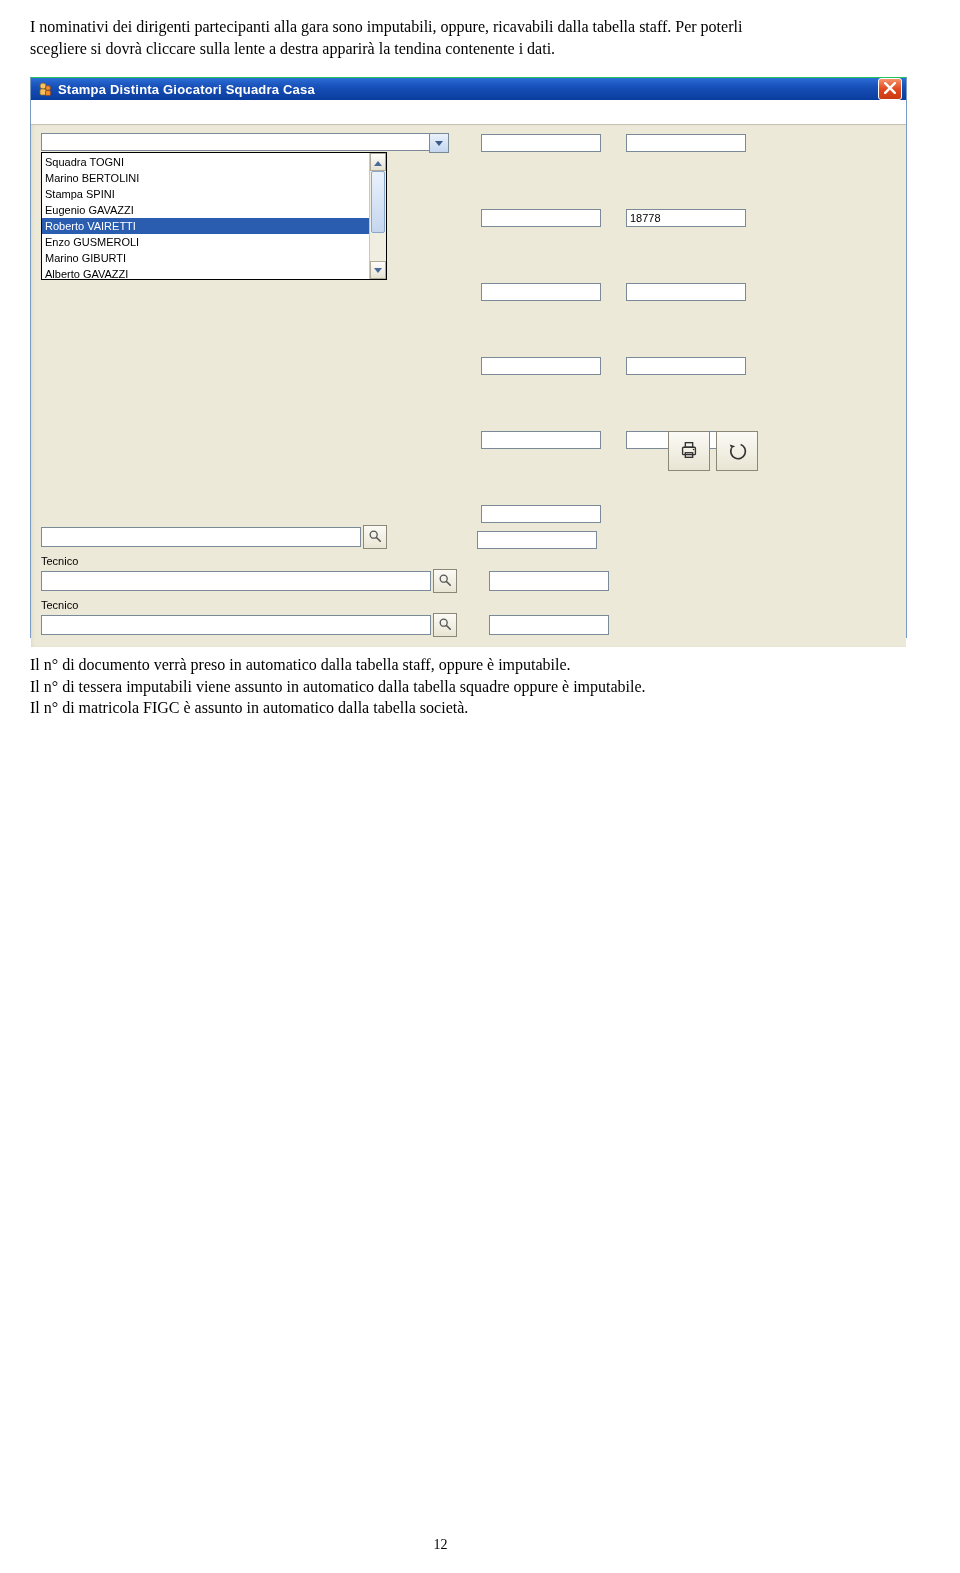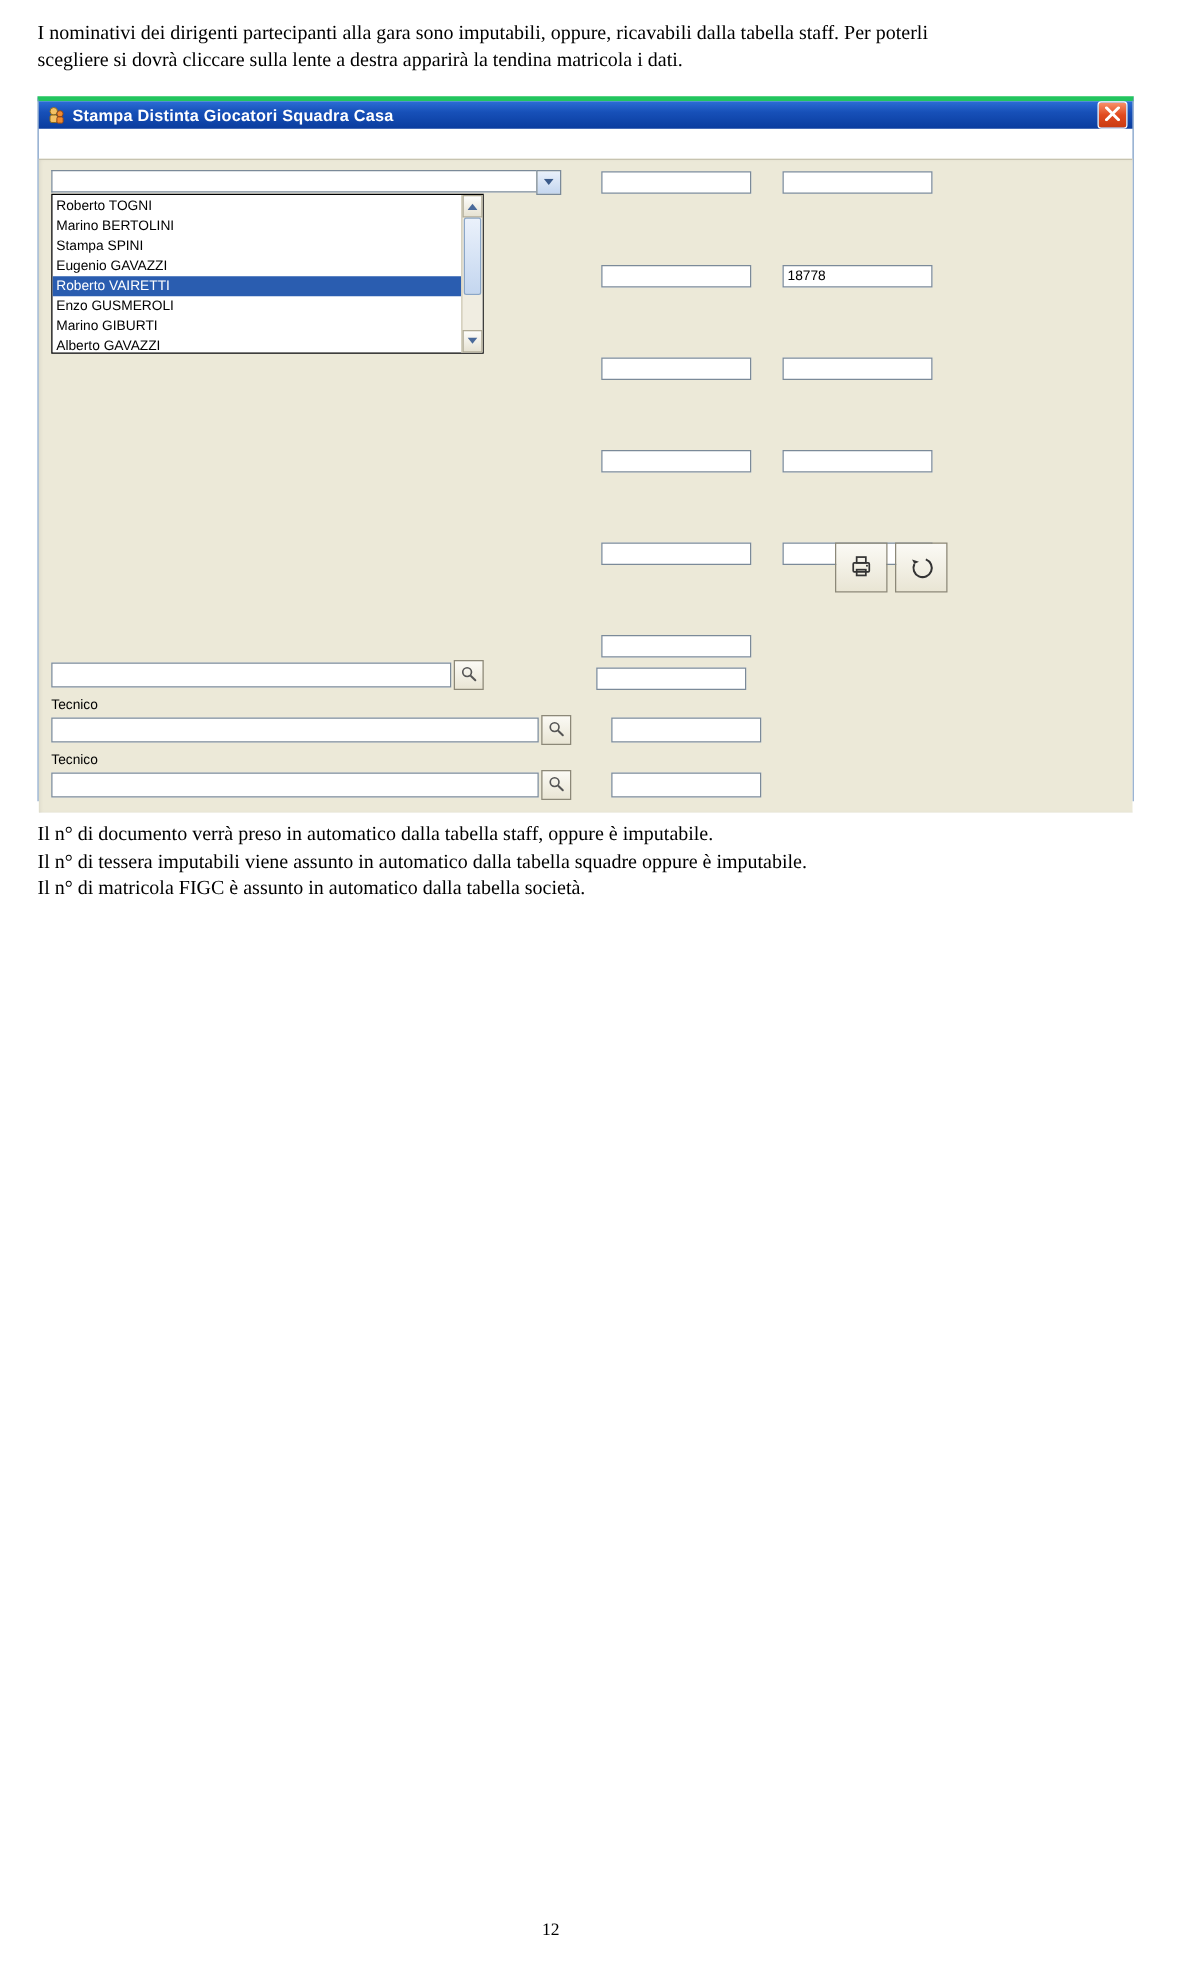--- a/index.html
+++ b/index.html
@@ -24,21 +24,21 @@
   }
 
   
   .window-wrap {
     margin-top: 18px;
     width: 875px;
     height: 560px;
     display: flex;
     flex-direction: column;
     border-left: 1px solid #7a9bc6;
-    border-top: 4px solid #22c55e;
+    border-top: 1px solid #22c55e;
     border-right: 1px solid #7a9bc6;
     gap: 24px;
   }
   .titlebar {
     height: 28px;
     background: linear-gradient(to bottom, #2b6ed6 0%, #1750b8 40%, #0a3c9e 100%);
     display: flex;
     align-items: center;
     padding: 0 4px 0 6px;
     color: #fff;
@@ -312,21 +312,21 @@
     margin-left: 44px;
   }
 </style>
 </head>
 <body>
 
 <div class="page">
 
   <div class="intro-text">
     <span>I nominativi dei dirigenti partecipanti alla gara sono imputabili, oppure, ricavabili dalla tabella staff. Per poterli</span><br>
-    <span>scegliere si dovrà cliccare sulla lente a destra apparirà la tendina matricola i dati.</span>
+    <span>scegliere si dovrà cliccare sulla lente a destra apparirà la tendina contenente i dati.</span>
   </div>
 
   <div class="window-wrap">
 
     <div class="titlebar">
       <span class="app-icon">
         <svg viewBox="0 0 16 16">
           <circle cx="6" cy="5" r="3" fill="#f4c164" stroke="#8a6a1f" stroke-width="0.8"></circle>
           <rect x="3" y="8" width="6" height="6" rx="1.5" fill="#f4c164" stroke="#8a6a1f" stroke-width="0.8"></rect>
           <circle cx="11" cy="7" r="2.5" fill="#f28a2e" stroke="#8a471f" stroke-width="0.8"></circle>
@@ -359,21 +359,21 @@
           </div>
         </div>
         <input class="mid-input" type="text" value="" style="">
         <input class="right-input" type="text" value="" style="">
       </div>
 
       <div class="listbox-zone">
 
         <div class="dropdown-list">
           <div class="list-items">
-            <div class="li">Roberto TOGNI</div>
+            <div class="li">Squadra TOGNI</div>
             <div class="li">Marino BERTOLINI</div>
             <div class="li">Stampa SPINI</div>
             <div class="li">Eugenio GAVAZZI</div>
             <div class="li selected">Roberto VAIRETTI</div>
             <div class="li">Enzo GUSMEROLI</div>
             <div class="li">Marino GIBURTI</div>
             <div class="li">Alberto GAVAZZI</div>
           </div>
           <div class="scrollbar">
             <div class="sb-btn">

